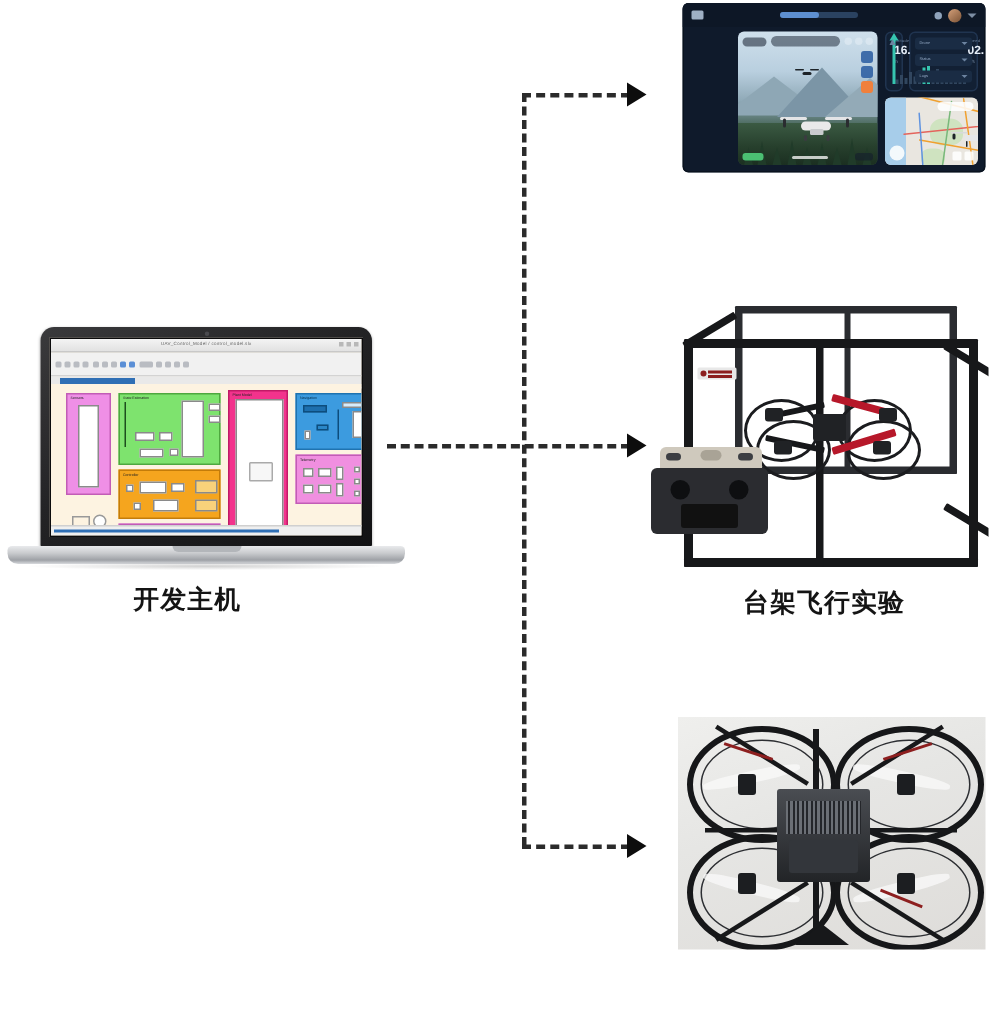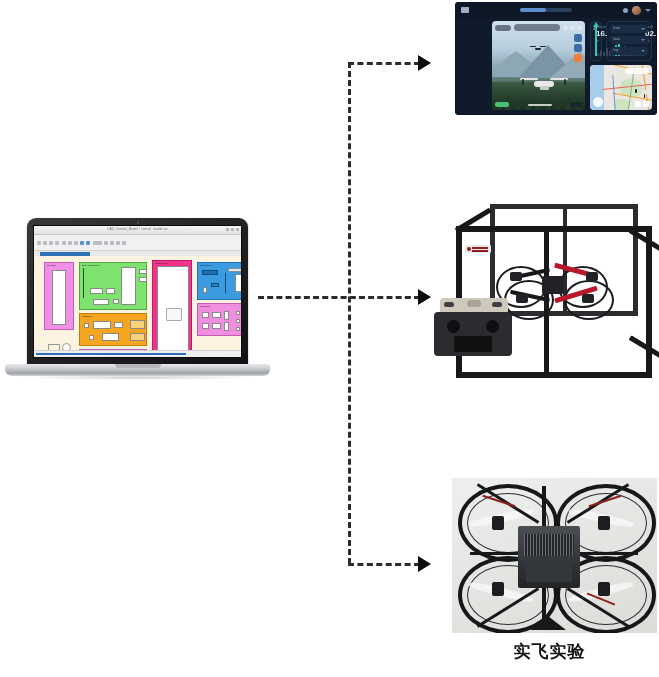--- a/index.html
+++ b/index.html
@@ -355,20 +355,21 @@
           <span style="position:absolute;left:28px;top:87px;width:7px;height:7px;border:.6px solid #999;border-radius:50%;background:#fff;"></span>
         </div>
 
         <div class="sw-status"></div>
       </div>
     </div>
     <div class="base"></div>
     <div class="base-shadow"></div>
   </div>
 
+  <div id="cap-host" class="caption">开发主机</div>
 
   <div id="sim">
     <div class="sim-top">
       <span class="hamb"></span>
       <span class="pill"></span>
       <span class="right">
         <span class="dot"></span>
         <span class="av"></span>
         <span class="chev"></span>
       </span>
@@ -565,20 +566,21 @@
       <div class="shell" style="left:0;top:14px;width:78px;height:44px;"></div>
       <div class="stick" style="left:13px;top:22px;width:13px;height:13px;"></div>
       <div class="stick" style="left:52px;top:22px;width:13px;height:13px;"></div>
       <div class="scr" style="left:20px;top:38px;width:38px;height:16px;"></div>
       <div class="shell" style="left:10px;top:4px;width:10px;height:5px;background:#3c3e43;"></div>
       <div class="shell" style="left:58px;top:4px;width:10px;height:5px;background:#3c3e43;"></div>
       <div class="shell" style="left:33px;top:2px;width:14px;height:7px;background:#a9a396;"></div>
     </div>
   </div>
 
+  <div id="cap-bench" class="caption">台架飞行实验</div>
 
   <div id="real">
     <div class="rduct" style="left:6px;top:6px;width:92px;height:70px;"></div>
     <div class="rduct" style="left:104px;top:6px;width:92px;height:70px;"></div>
     <div class="rduct" style="left:6px;top:78px;width:92px;height:70px;"></div>
     <div class="rduct" style="left:104px;top:78px;width:92px;height:70px;"></div>
 
     <div class="rprop" style="left:16px;top:36px;width:66px;height:8px;transform:rotate(-12deg);"></div>
     <div class="rprop" style="left:116px;top:36px;width:66px;height:8px;transform:rotate(12deg);"></div>
     <div class="rprop" style="left:16px;top:110px;width:66px;height:8px;transform:rotate(14deg);"></div>
@@ -600,15 +602,14 @@
     <div class="rmot" style="left:40px;top:104px;width:12px;height:14px;"></div>
     <div class="rmot" style="left:146px;top:104px;width:12px;height:14px;"></div>
 
     <div class="rwire" style="left:30px;top:22px;width:34px;height:1.6px;transform:rotate(18deg);"></div>
     <div class="rwire" style="left:136px;top:22px;width:34px;height:1.6px;transform:rotate(-18deg);"></div>
     <div class="rwire" style="left:134px;top:120px;width:30px;height:1.6px;transform:rotate(22deg);"></div>
 
     <div style="position:absolute;left:78px;top:138px;width:0;height:0;border-left:18px solid transparent;border-right:18px solid transparent;border-bottom:14px solid #17181a;"></div>
   </div>
 
-  <div id="cap-real" class="caption">实飞实验</div>
 
 </div>
 
 </body></html>

